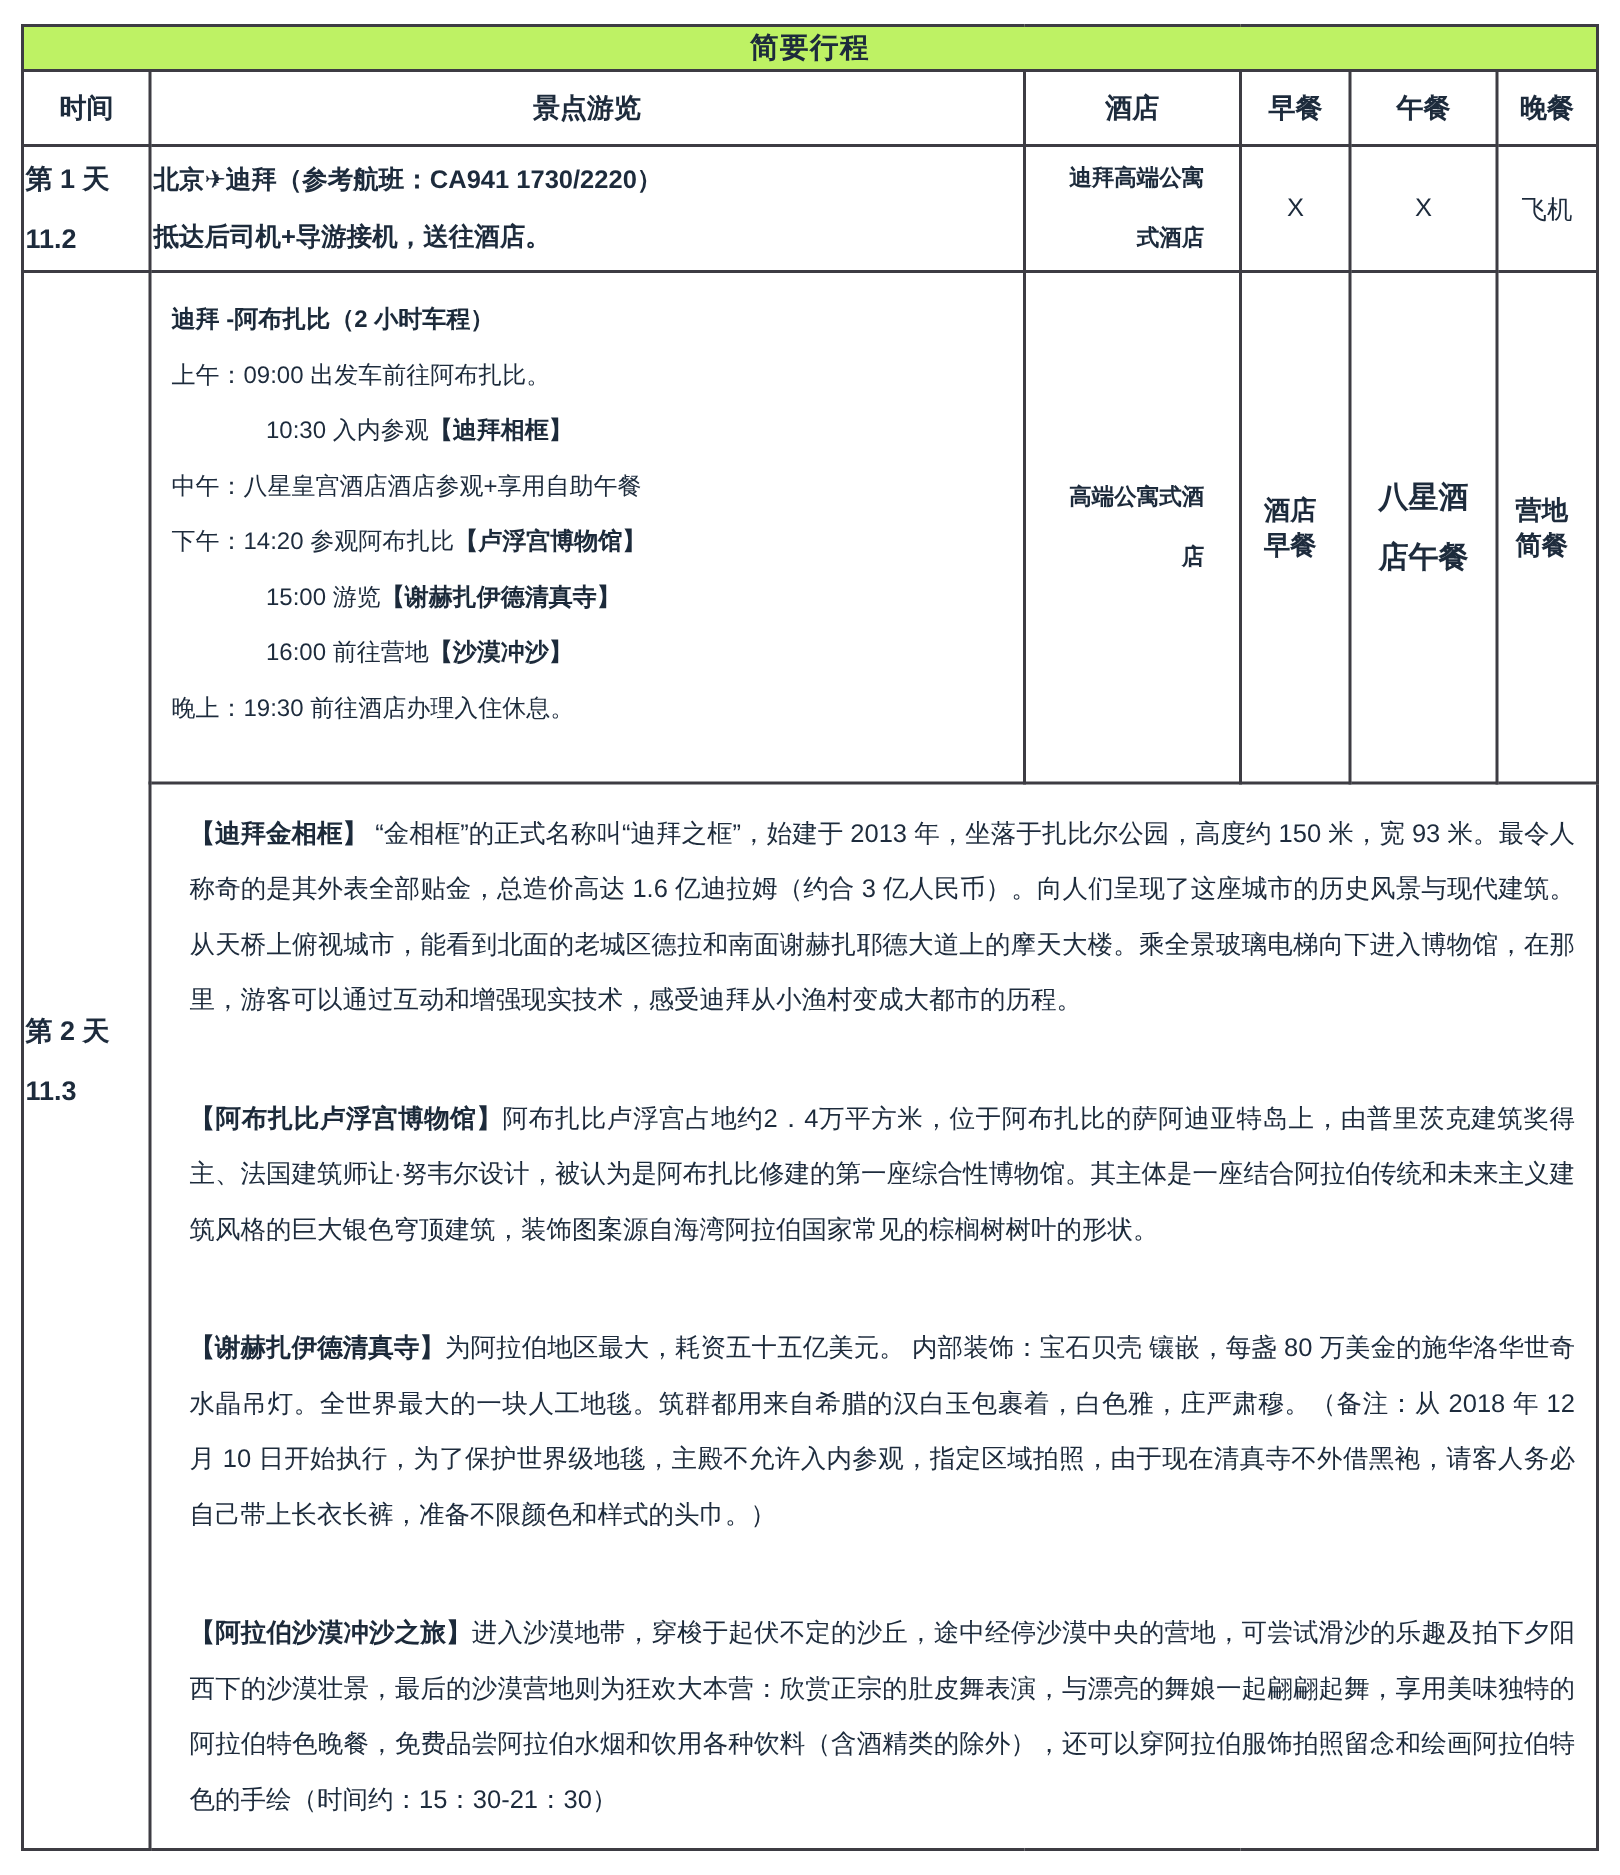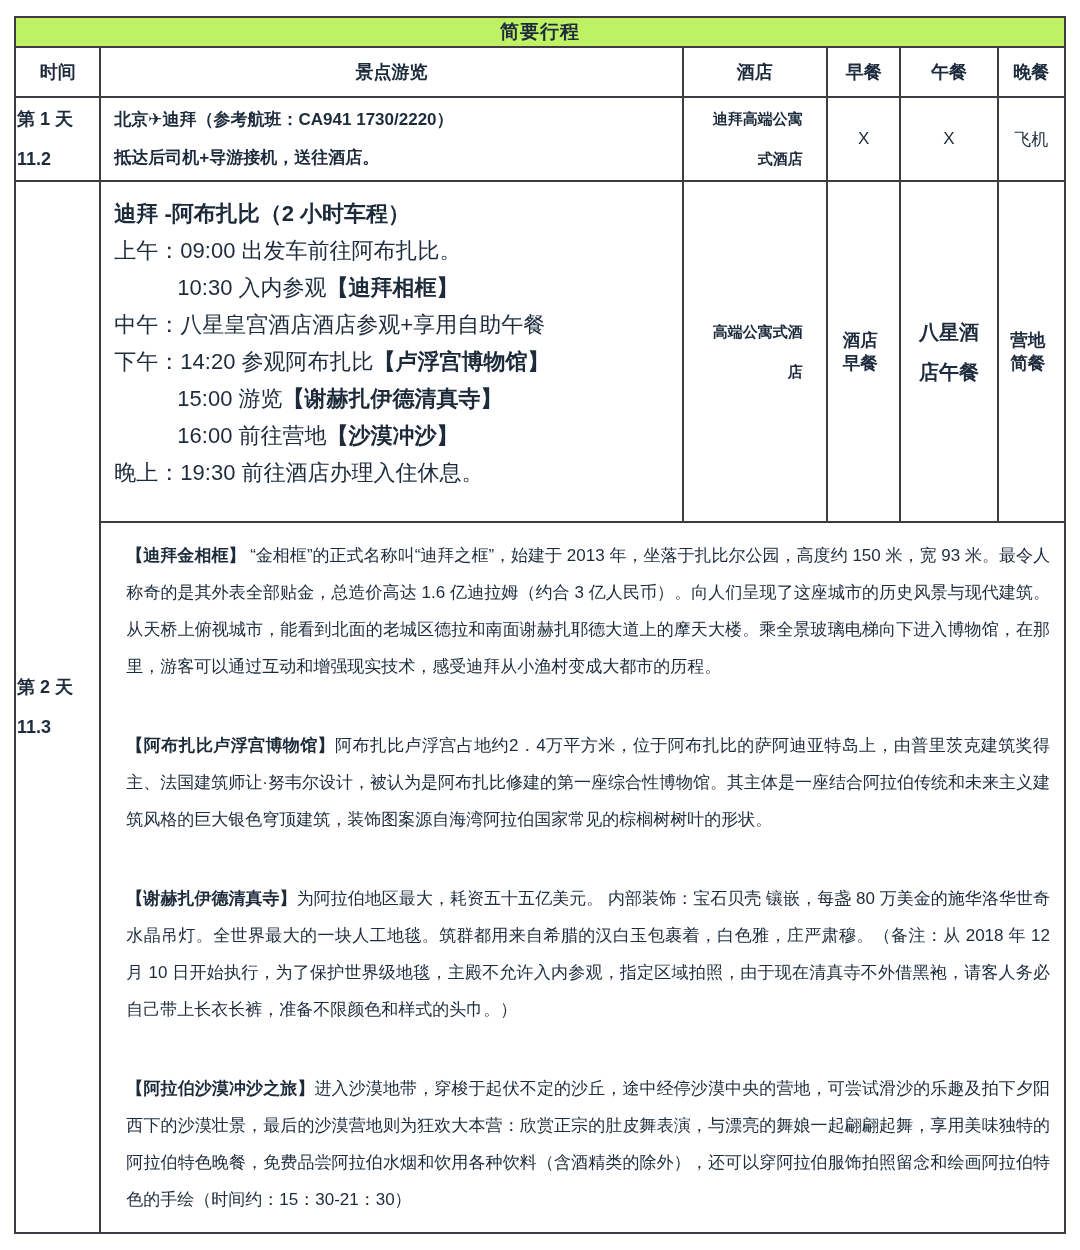--- a/index.html
+++ b/index.html
@@ -40,21 +40,21 @@
     background:#ffffff;
   }
   .row-day1 td{ height:76px; }
   .row-day2 td{ height:341px; }
   .time-cell{
     font-weight:bold;
     font-size:18px;
     line-height:40px;
   }
   .it-cell{
-    padding:0 13px;
+    padding:0 1px;
     font-weight:bold;
     font-size:17px;
   }
   .it-cell .iline{ line-height:38px; }
   .hotel-inner{
     margin:0 auto; max-width:96px;
     text-align:right; font-weight:bold; font-size:15px; line-height:40px;
     word-break:break-all;
   }
   .meal-inner-sm{
@@ -66,21 +66,21 @@
     margin:0 auto; max-width:60px;
     text-align:center; font-weight:bold; font-size:20px; line-height:40px;
     word-break:break-all;
   }
   .meal-plain{
     text-align:center; font-weight:normal; font-size:17px; color:#2d2e36;
   }
   .sched-cell{
     vertical-align:top !important;
     padding:13px 14px 0 13px;
-    font-size:22px;
+    font-size:16px;
     color:#27303d;
   }
   .sched-cell .sline{ line-height:37px; font-weight:normal; }
   .sched-cell .sline.ind{ padding-left:63px; }
   .sched-cell .sline .b{ font-weight:bold; color:#1c2a3a; }
   .sched-cell .sline.allb{ font-weight:bold; color:#1c2a3a; }
   .desc-cell{
     vertical-align:top !important;
     padding:14px 14px 14px 25px;
     font-size:17px;

